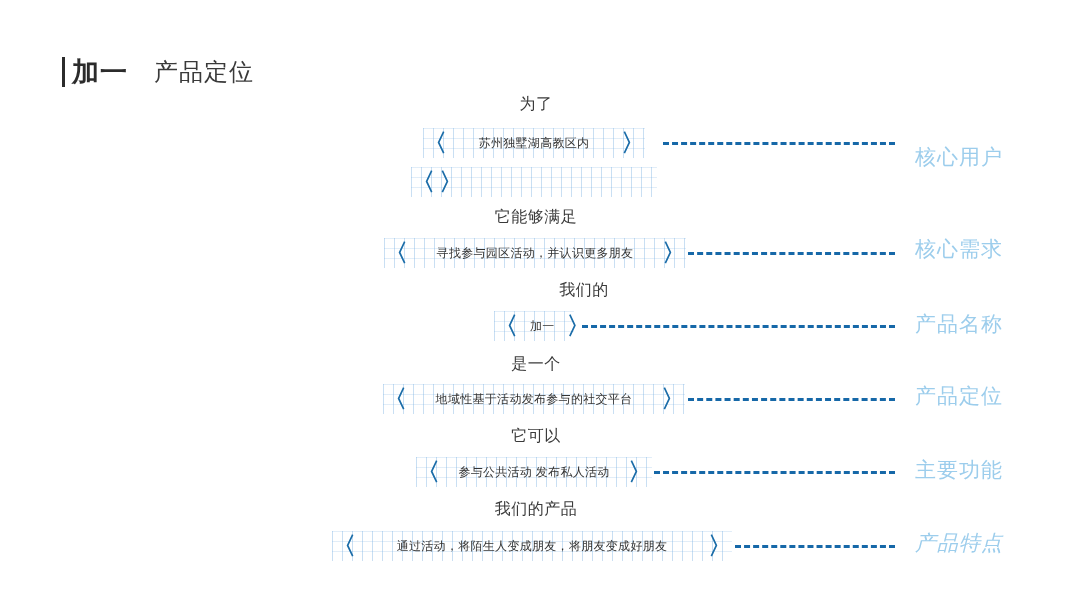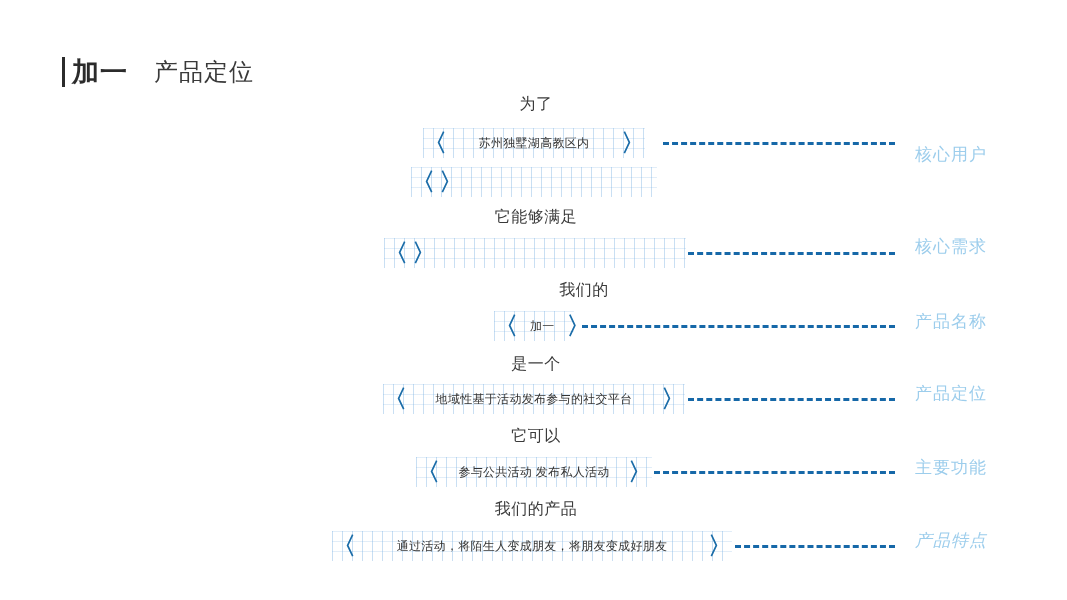--- a/index.html
+++ b/index.html
@@ -114,21 +114,21 @@
     position: absolute;
     height: 0;
     border-top: 3px dashed #1668a8;
     top: 14px;
   }
 
   
   .category-label {
     position: absolute;
     left: 915px;
-    font-size: 17px;
+    font-size: 21px;
     color: #9ccdec;
     letter-spacing: 1px;
     white-space: nowrap;
     line-height: 1;
   }
 </style>
 </head>
 <body>
 
 <div id="slide-title">
@@ -150,20 +150,21 @@
     <div class="phrase-row" style="top: 167px;">
       <div class="phrase-box" style="left: 411px; width: 246px;">
         <span class="chev left">〈</span>
         <span class="chev right">〉</span>
       </div>
     </div>
     <div class="connector-row" style="top: 207px;"><span class="connector-text">它能够满足</span></div>
     <div class="phrase-row" style="top: 238px;">
       <div class="phrase-box" style="left: 384px; width: 302px;">
         <span class="chev left">〈</span>
+        <span class="phrase-text" style="flex: 1 1 0%; text-align: center;">寻找参与园区活动，并认识更多朋友</span>
         <span class="chev right">〉</span>
       </div>
       <div class="dash-line" style="left: 688px; width: 207px;"></div>
     </div>
     <div class="connector-row" style="top: 280px; margin-left: 48px;"><span class="connector-text">我们的</span></div>
     <div class="phrase-row" style="top: 311px;">
       <div class="phrase-box" style="left: 494px; width: 80px;">
         <span class="chev left">〈</span>
         <span class="phrase-text padded" style="flex: 1 1 0%; text-align: center;">加一</span>
         <span class="chev right">〉</span>

